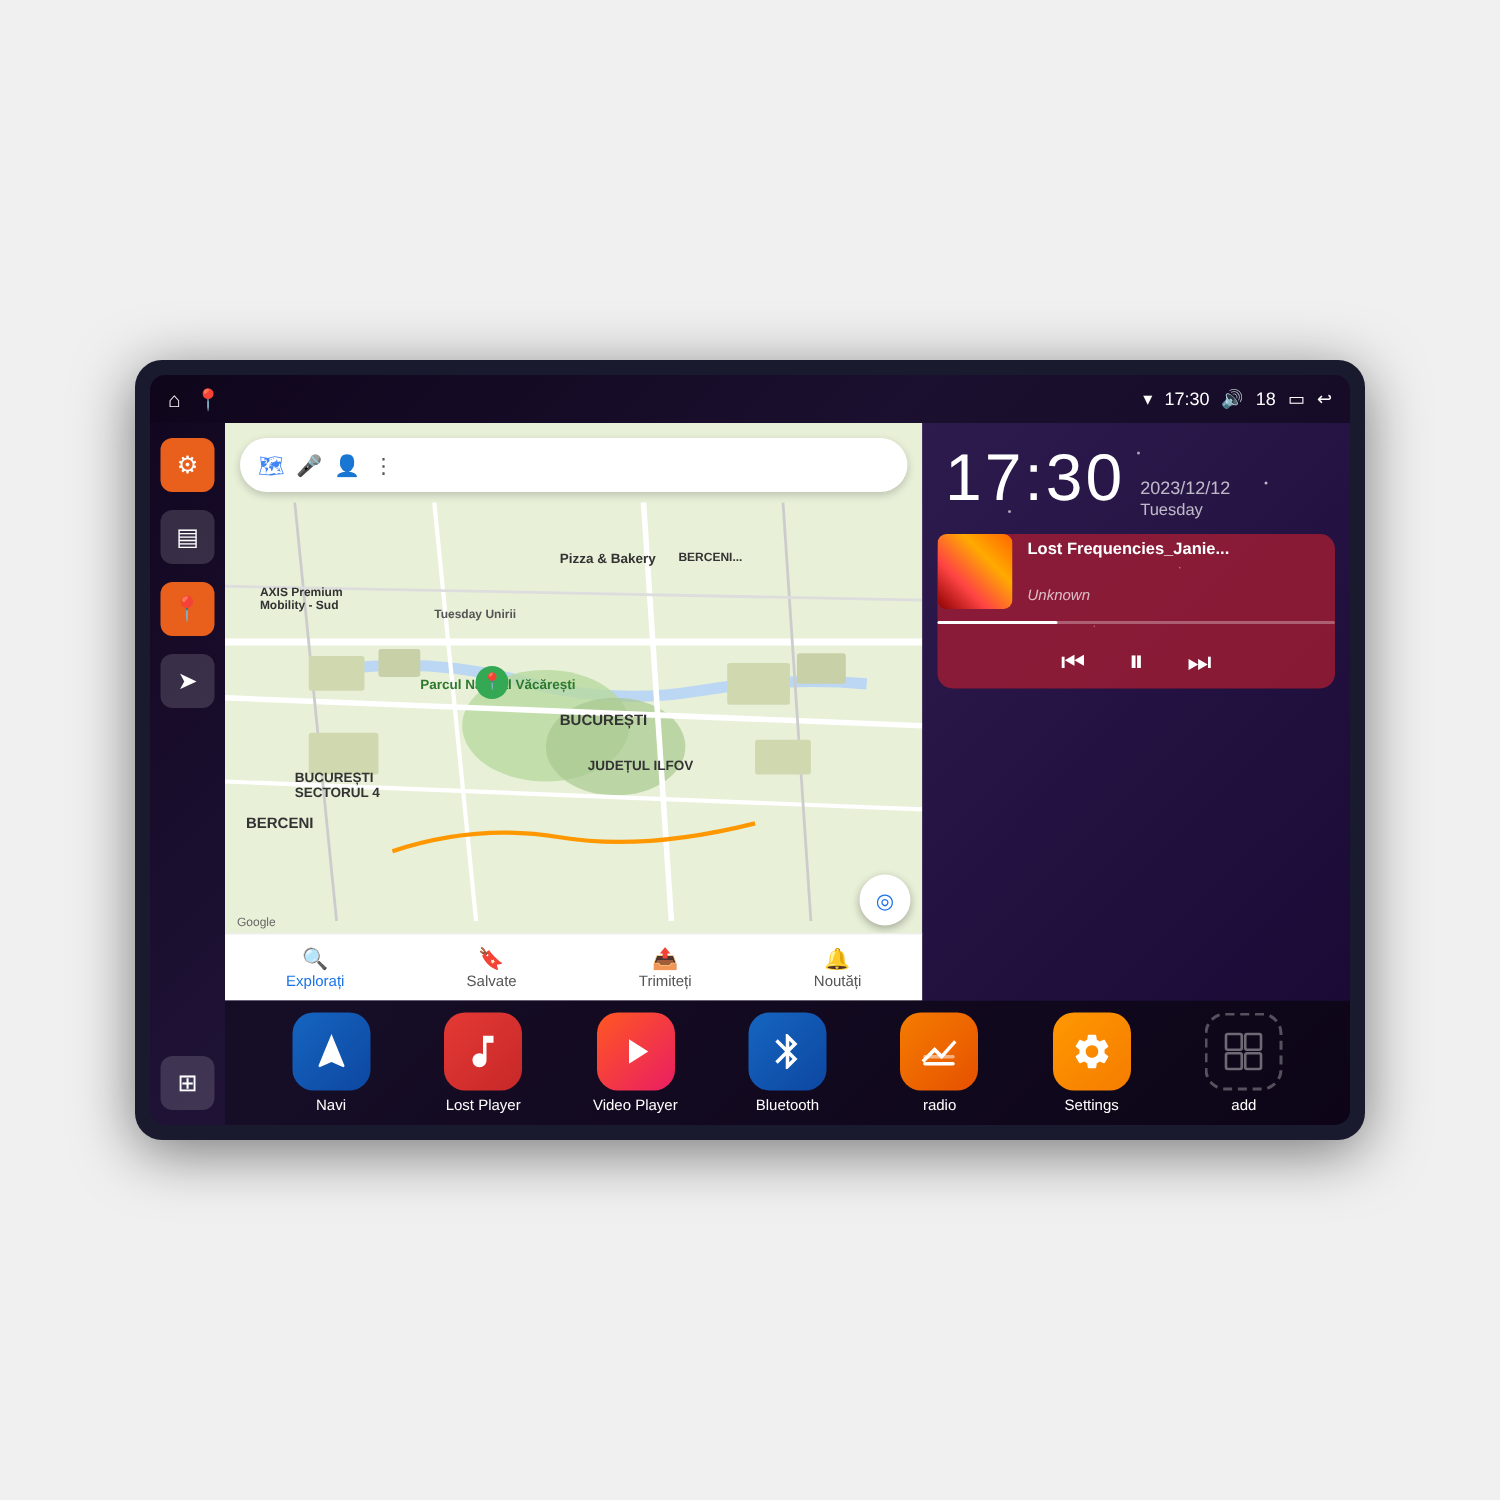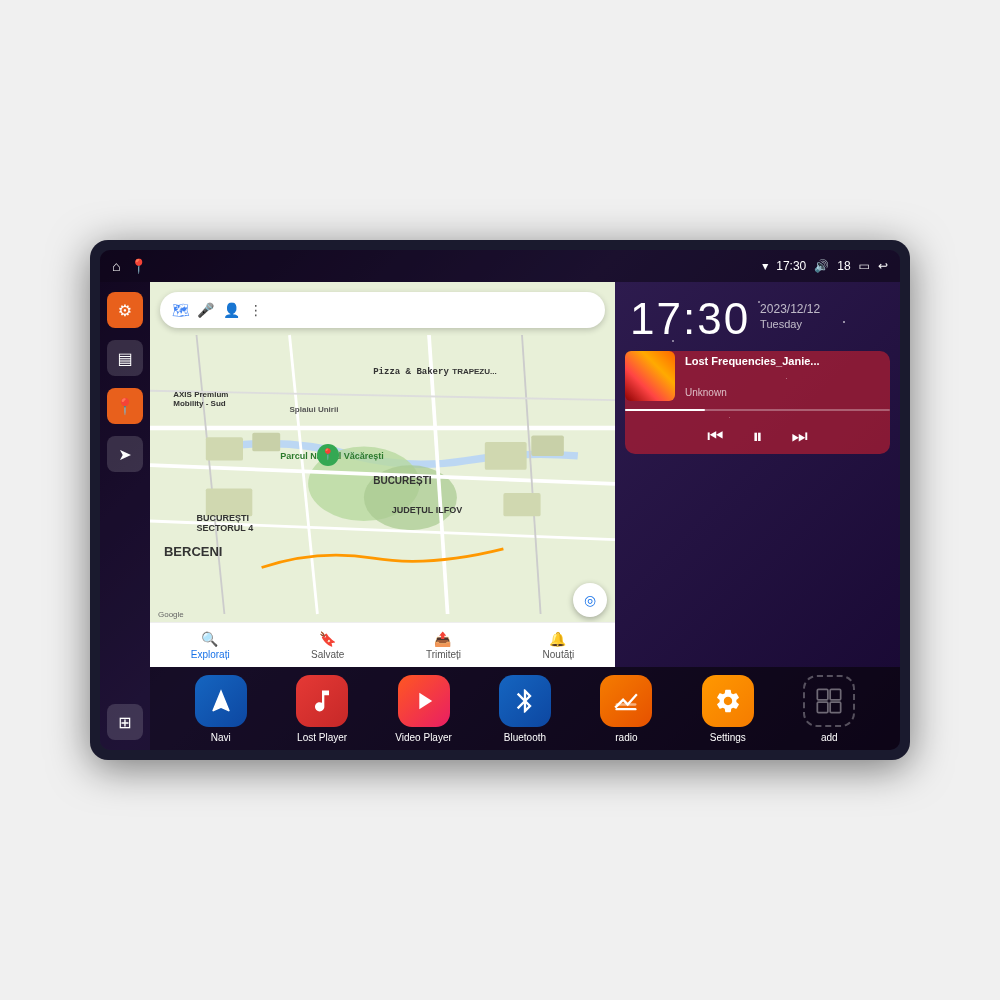--- a/index.html
+++ b/index.html
@@ -235,20 +235,21 @@
       font-weight: 300;
       color: white;
       line-height: 1;
       letter-spacing: 2px;
     }
 
     .clock-date {
       color: rgba(255,255,255,0.7);
       font-size: 11px;
       padding-top: 5px;
+      margin-top: 16px;
     }
 
     .clock-date-line1 { font-size: 12px; margin-bottom: 2px; }
     .clock-date-line2 { font-size: 11px; }
 
     
     .music-widget {
       margin: 0 10px;
       background: rgba(180, 30, 50, 0.7);
       border-radius: 10px;
@@ -294,20 +295,21 @@
       font-weight: bold;
       white-space: nowrap;
       overflow: hidden;
       text-overflow: ellipsis;
     }
 
     .music-artist {
       color: rgba(255,255,255,0.7);
       font-size: 10px;
       margin-top: 20px;
+      font-style: italic;
     }
 
     .music-progress {
       width: 100%;
       height: 2px;
       background: rgba(255,255,255,0.3);
       border-radius: 1px;
       position: relative;
     }
 
@@ -499,28 +501,28 @@
 
                 <rect x="60" y="110" width="40" height="25" fill="#d0d8b0" rx="2"></rect>
                 <rect x="110" y="105" width="30" height="20" fill="#c8d0a8" rx="2"></rect>
                 <rect x="360" y="115" width="45" height="30" fill="#d0d8b0" rx="2"></rect>
                 <rect x="410" y="108" width="35" height="22" fill="#c8d0a8" rx="2"></rect>
                 <rect x="60" y="165" width="50" height="30" fill="#d0d8b0" rx="2"></rect>
                 <rect x="380" y="170" width="40" height="25" fill="#d0d8b0" rx="2"></rect>
               </svg>
 
               <div class="map-label" style="top:28%; left:5%; font-size:8px;">AXIS Premium<br>Mobility - Sud</div>
-              <div class="map-label" style="top:22%; left:48%; font-size:9px;font-family:Liberation Mono, monospace;">Pizza &amp; Bakery</div>
+              <div class="map-label" style="top:22%; left:48%; font-size:9px;">Pizza &amp; Bakery</div>
               <div class="map-label" style="top:44%; left:28%; font-size:9px; color:#2d7a2d; font-weight:bold;">Parcul Natural Văcărești</div>
               <div class="map-label" style="top:50%; left:48%; font-size:10px; font-weight:bold;">BUCUREȘTI</div>
               <div class="map-label" style="top:60%; left:10%; font-size:9px;">BUCUREȘTI<br>SECTORUL 4</div>
               <div class="map-label" style="top:58%; left:52%; font-size:9px;">JUDEȚUL ILFOV</div>
-              <div class="map-label" style="top:68%; left:3%; font-size:13px;">BERCENI</div>
-              <div class="map-label" style="top:32%; left:30%; font-size:8px; color:#555;">Splaiui Unirii</div>
-              <div class="map-label" style="top:22%; left:65%; font-size:8px;">TRAPEZU...</div>
+              <div class="map-label" style="top:68%; left:3%; font-size:10px;">BERCENI</div>
+              <div class="map-label" style="top:32%; left:30%; font-size:8px; color:#555;">Tuesday Unirii</div>
+              <div class="map-label" style="top:22%; left:65%; font-size:8px;">BERCENI...</div>
 
               <div style="position:absolute; bottom:48px; left:8px; font-size:8px; color:#666;">Google</div>
 
               <div class="map-pin pin-green" style="top:42%; left:36%;">
                 <span>📍</span>
               </div>
 
               <div class="location-fab" style="bottom:50px; right:8px;">
                 <span style="color:#1a73e8; font-size:14px;">◎</span>
               </div>

